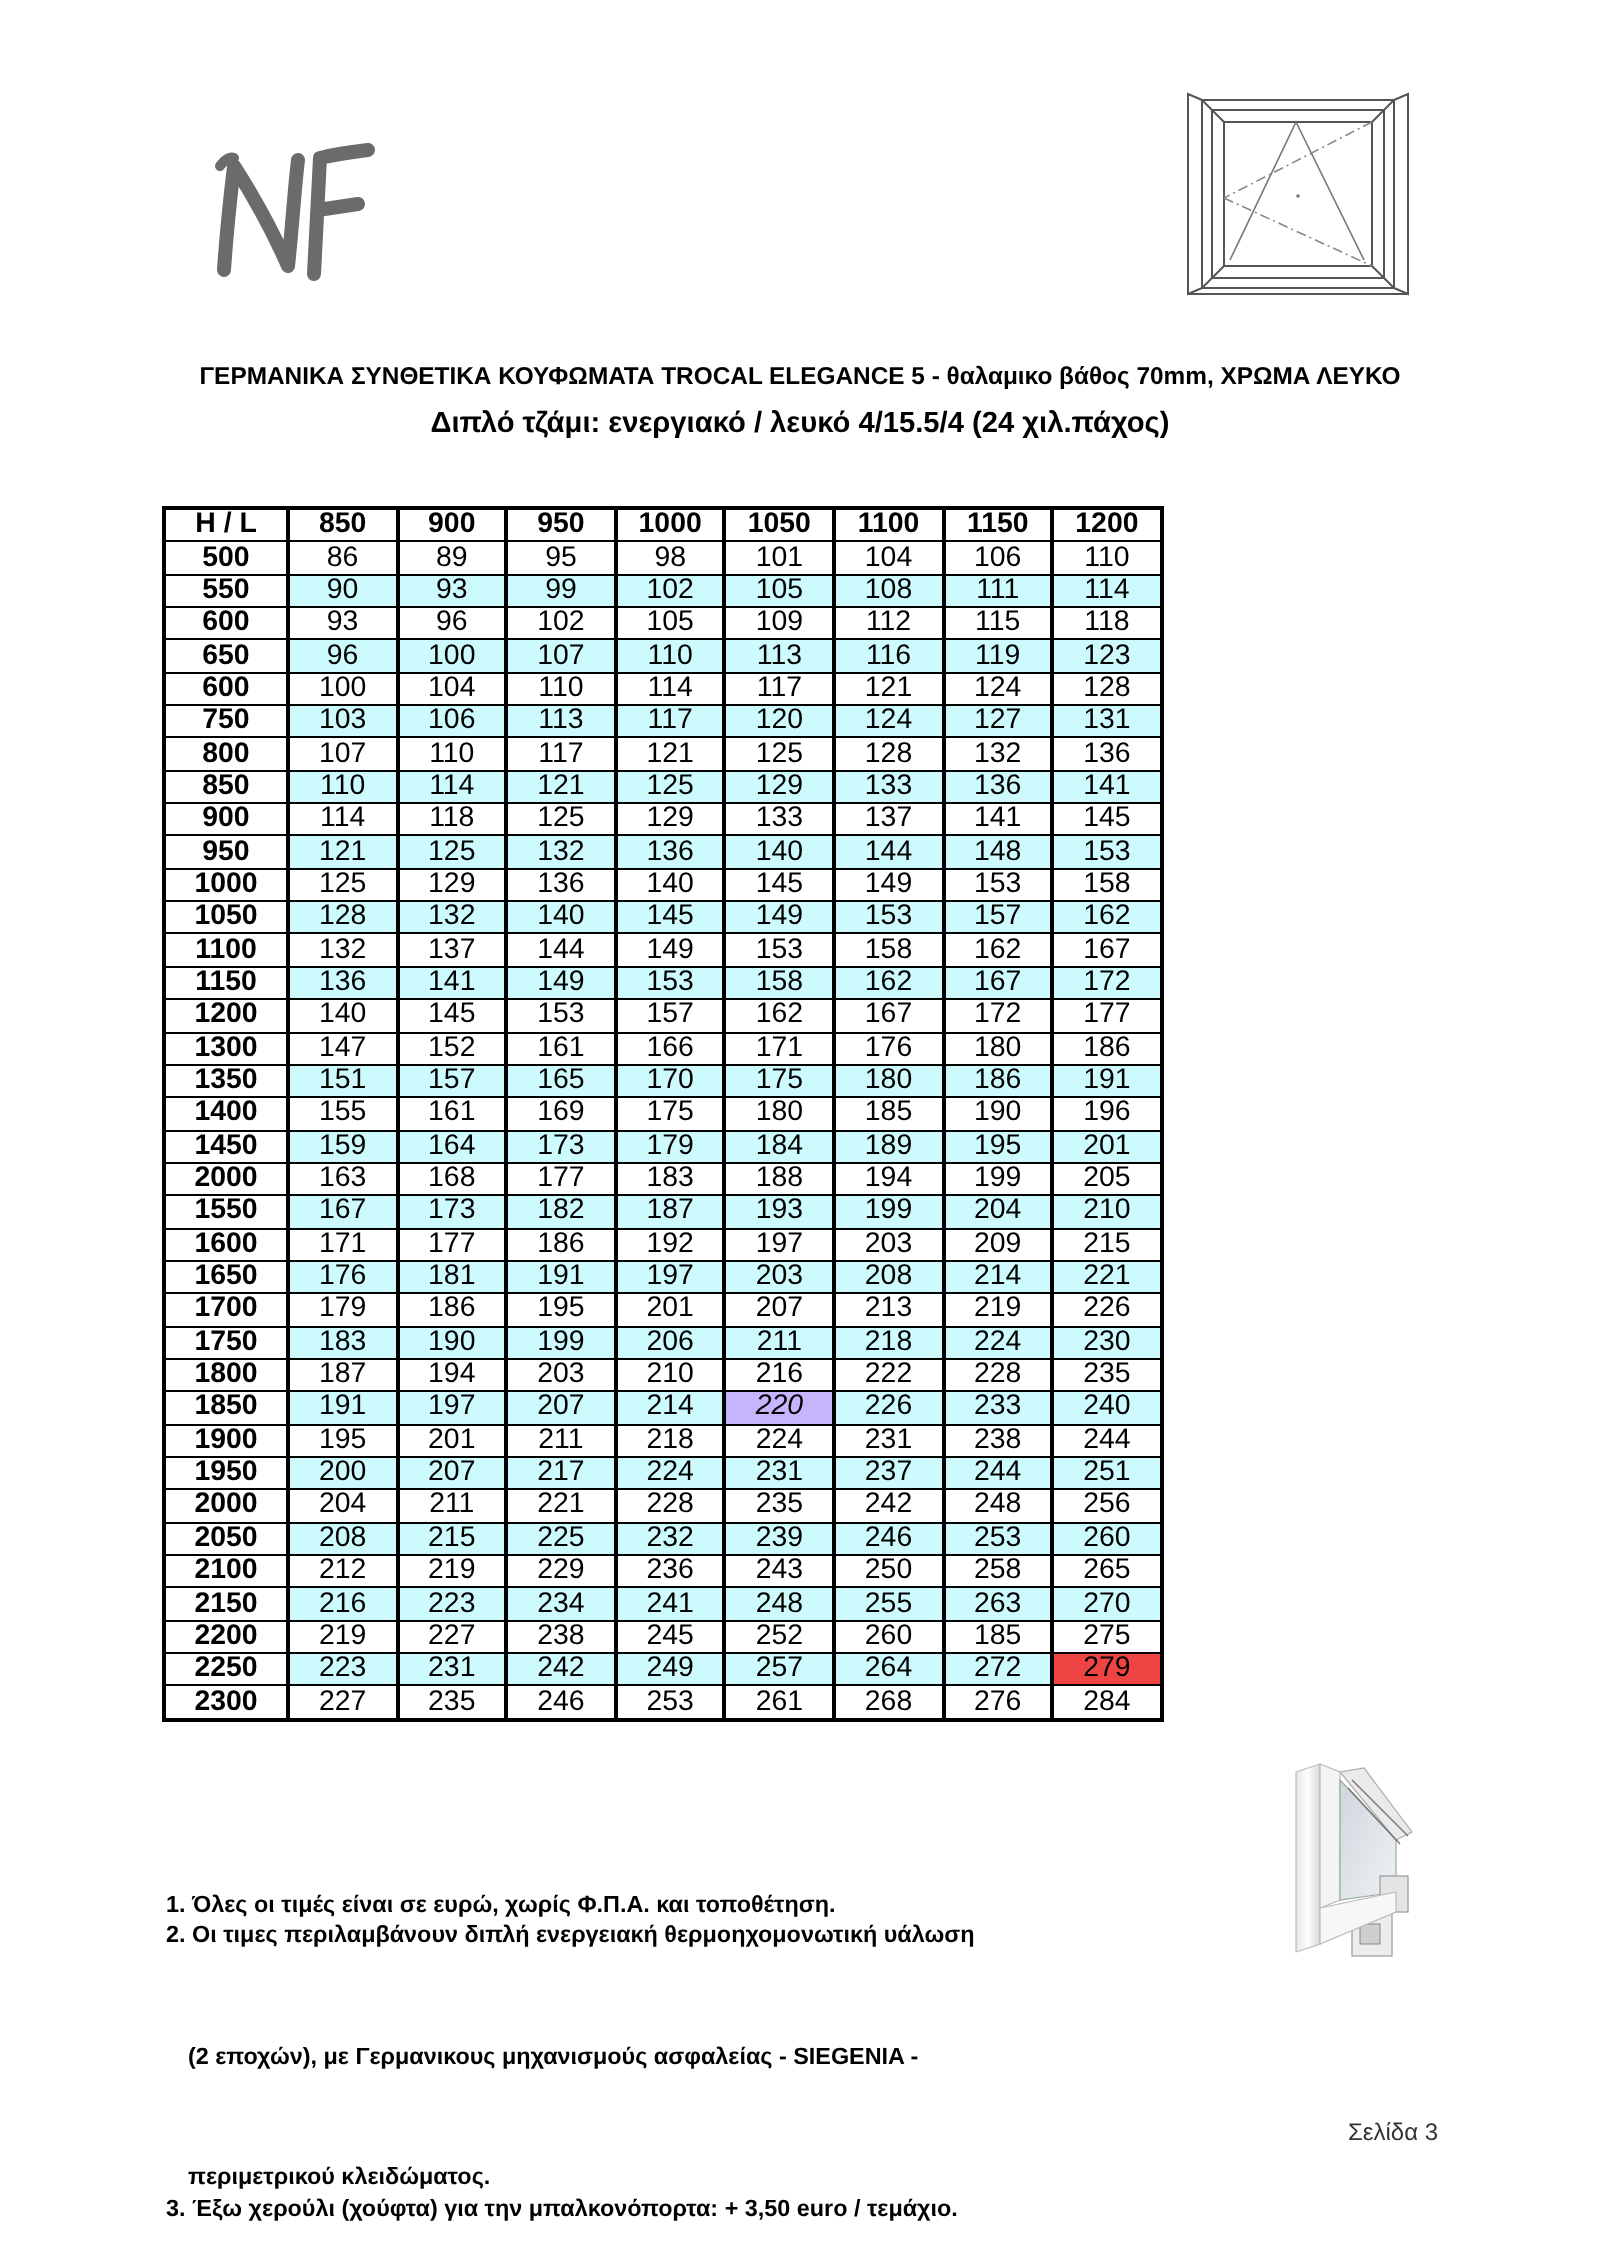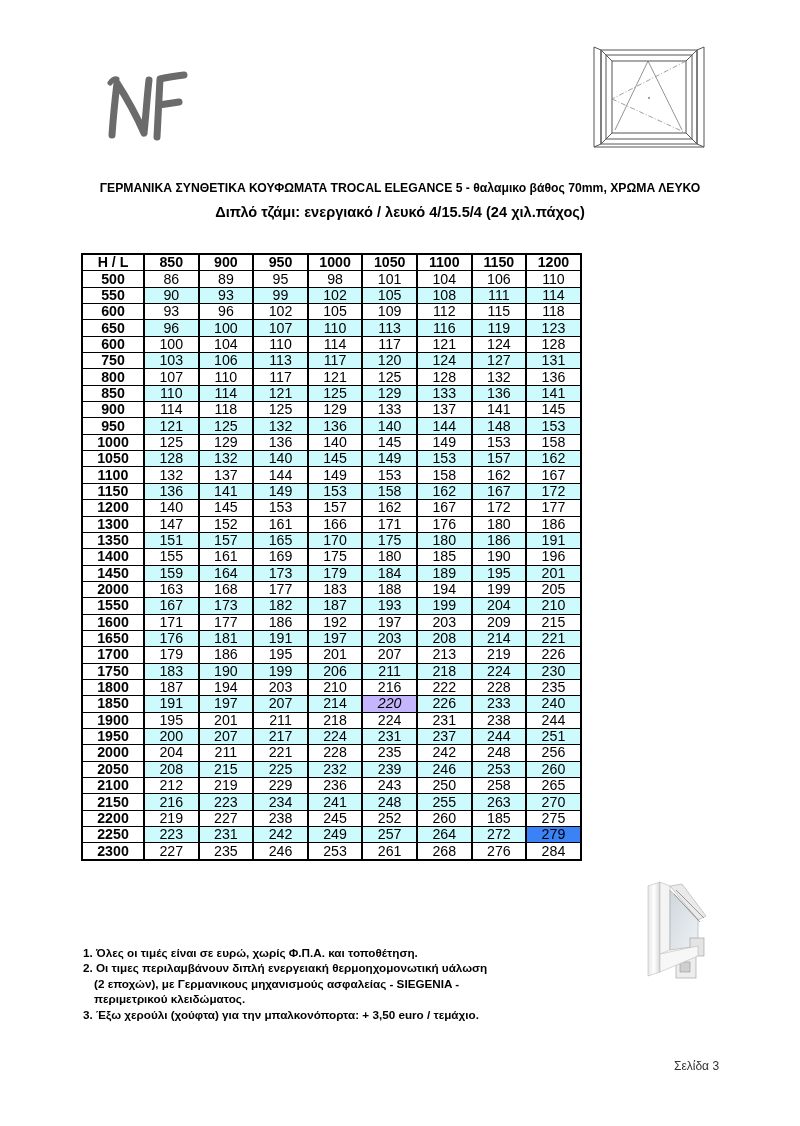--- a/index.html
+++ b/index.html
@@ -12,21 +12,21 @@
     .price-table { position: absolute; left: 81px; top: 253px; border-collapse: collapse; border: 2.5px solid #000; table-layout: fixed; }
     .price-table th, .price-table td { height: 15.35px; padding: 0; font-size: 14.2px; line-height: 15px; text-align: center; border-left: 2px solid #000; border-top: 1px solid #000; border-bottom: 1px solid #000; }
     .price-table th { font-weight: bold; background: #ffffff; }
     .price-table td.hcell { font-weight: bold; background: #ffffff; margin-left: 12px; }
     .price-table td.vcell { font-weight: normal; }
     .price-table tr.alt td.vcell { background: #cdfafc; }
     .col-h { width: 62px; }
     .col-v { width: 54.6px; }
     .profile-image { position: absolute; left: 640px; top: 876px; width: 76px; height: 110px; }
     .notes { position: absolute; left: 83px; top: 945px; font-size: 11.7px; font-weight: bold; line-height: 15.4px; }
-    .notes .indent { padding-left: 11px; }
+    .notes .indent { padding-left: 11px; margin-top: 45px; }
     .page-number { position: absolute; left: 674px; top: 1059px; font-size: 12px; color: #333; }
   </style>
 </head>
 <body>
 
 <div class="logo">
   <svg width="90" height="80" viewBox="0 0 90 80">
     <path d="M12 70 C 13 55, 15 35, 17 18 M 17 18 C 28 35, 37 52, 44 68 M 44 68 C 46 50, 47 32, 49 15" stroke="#6b6b6b" stroke-width="7" fill="none" stroke-linecap="round" stroke-linejoin="round"></path>
     <path d="M57 72 C 58 55, 59 35, 60 14 C 68 12, 76 11, 84 10 M 59 40 C 66 39, 72 38, 79 37" stroke="#6b6b6b" stroke-width="7" fill="none" stroke-linecap="round" stroke-linejoin="round"></path>
     <path d="M10 18 C 12 15, 15 13, 17 14" stroke="#6b6b6b" stroke-width="5" fill="none" stroke-linecap="round"></path>
@@ -461,21 +461,21 @@
       </tr>
       <tr class="alt">
         <td class="hcell">2250</td>
         <td class="vcell" style="background: rgb(205, 250, 252);">223</td>
         <td class="vcell" style="background: rgb(205, 250, 252);">231</td>
         <td class="vcell" style="background: rgb(205, 250, 252);">242</td>
         <td class="vcell" style="background: rgb(205, 250, 252);">249</td>
         <td class="vcell" style="background: rgb(205, 250, 252);">257</td>
         <td class="vcell" style="background: rgb(205, 250, 252);">264</td>
         <td class="vcell" style="background: rgb(205, 250, 252);">272</td>
-        <td class="vcell" style="background: #3b82f6;">279</td>
+        <td class="vcell" style="background: #ef4444;">279</td>
       </tr>
       <tr>
         <td class="hcell">2300</td>
         <td class="vcell">227</td>
         <td class="vcell">235</td>
         <td class="vcell">246</td>
         <td class="vcell">253</td>
         <td class="vcell">261</td>
         <td class="vcell">268</td>
         <td class="vcell">276</td>

